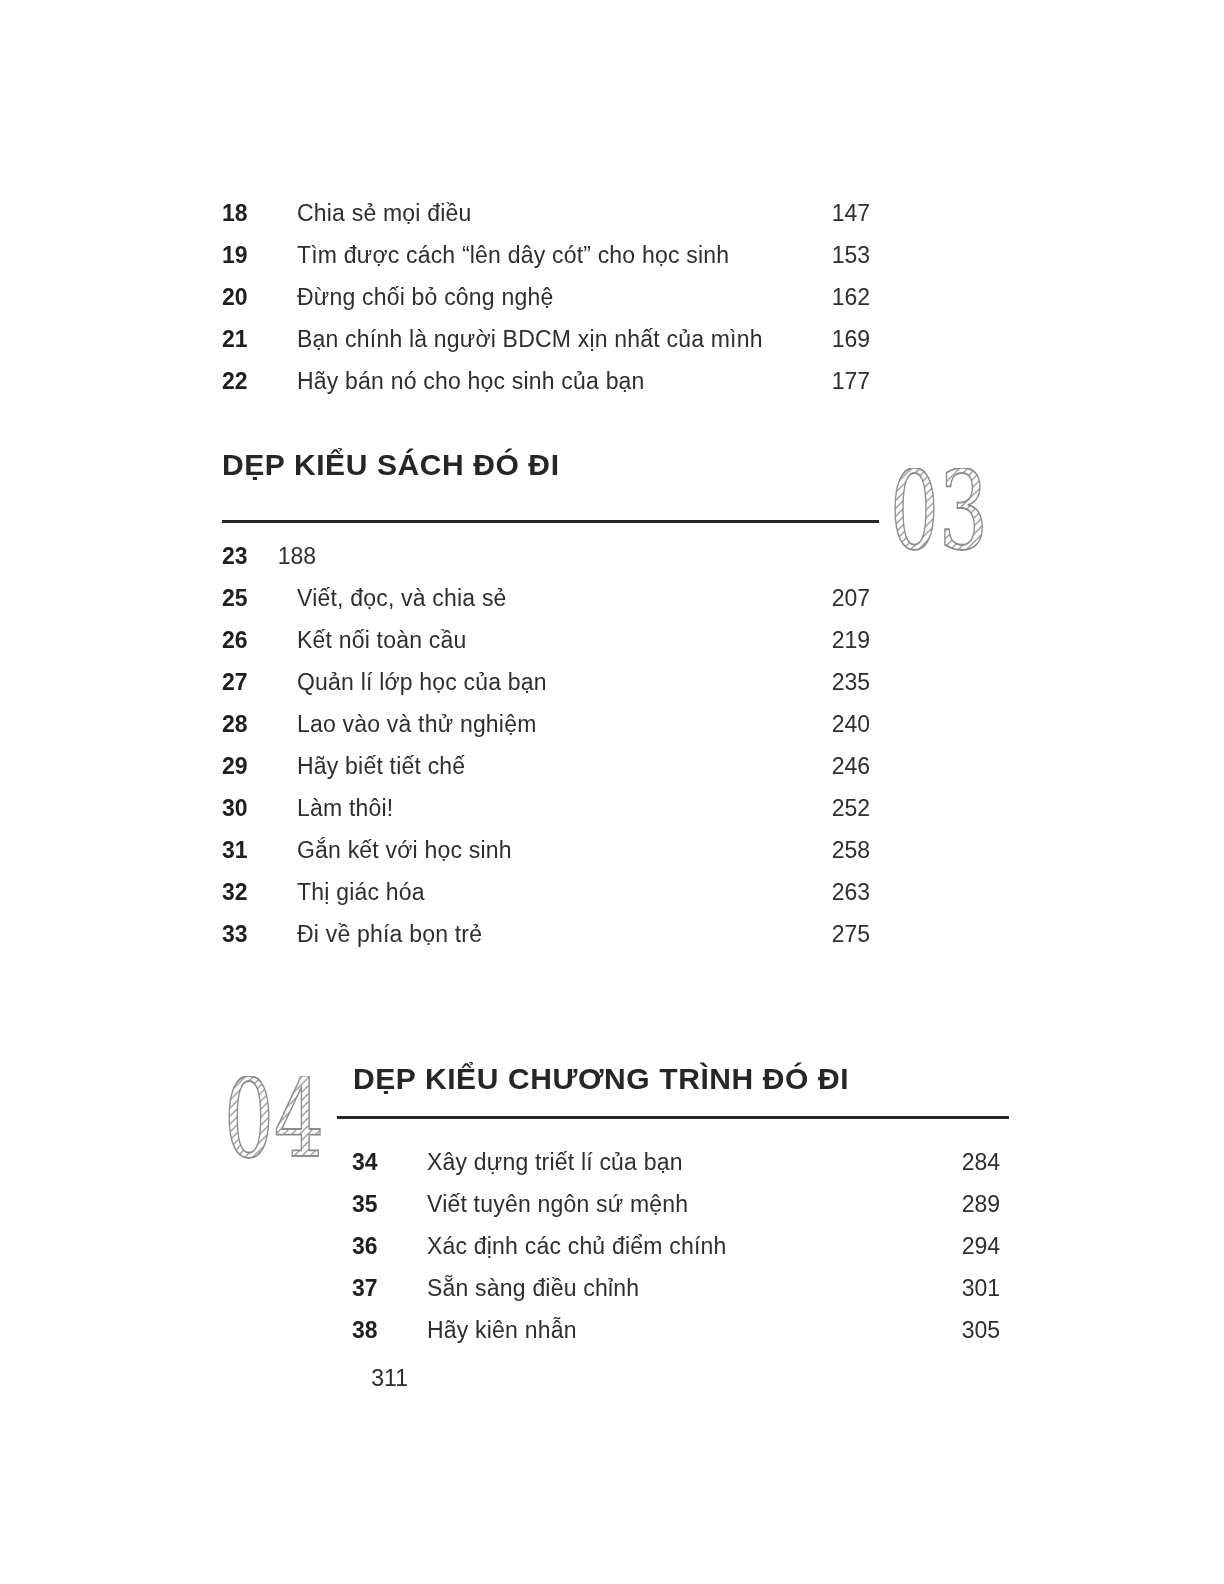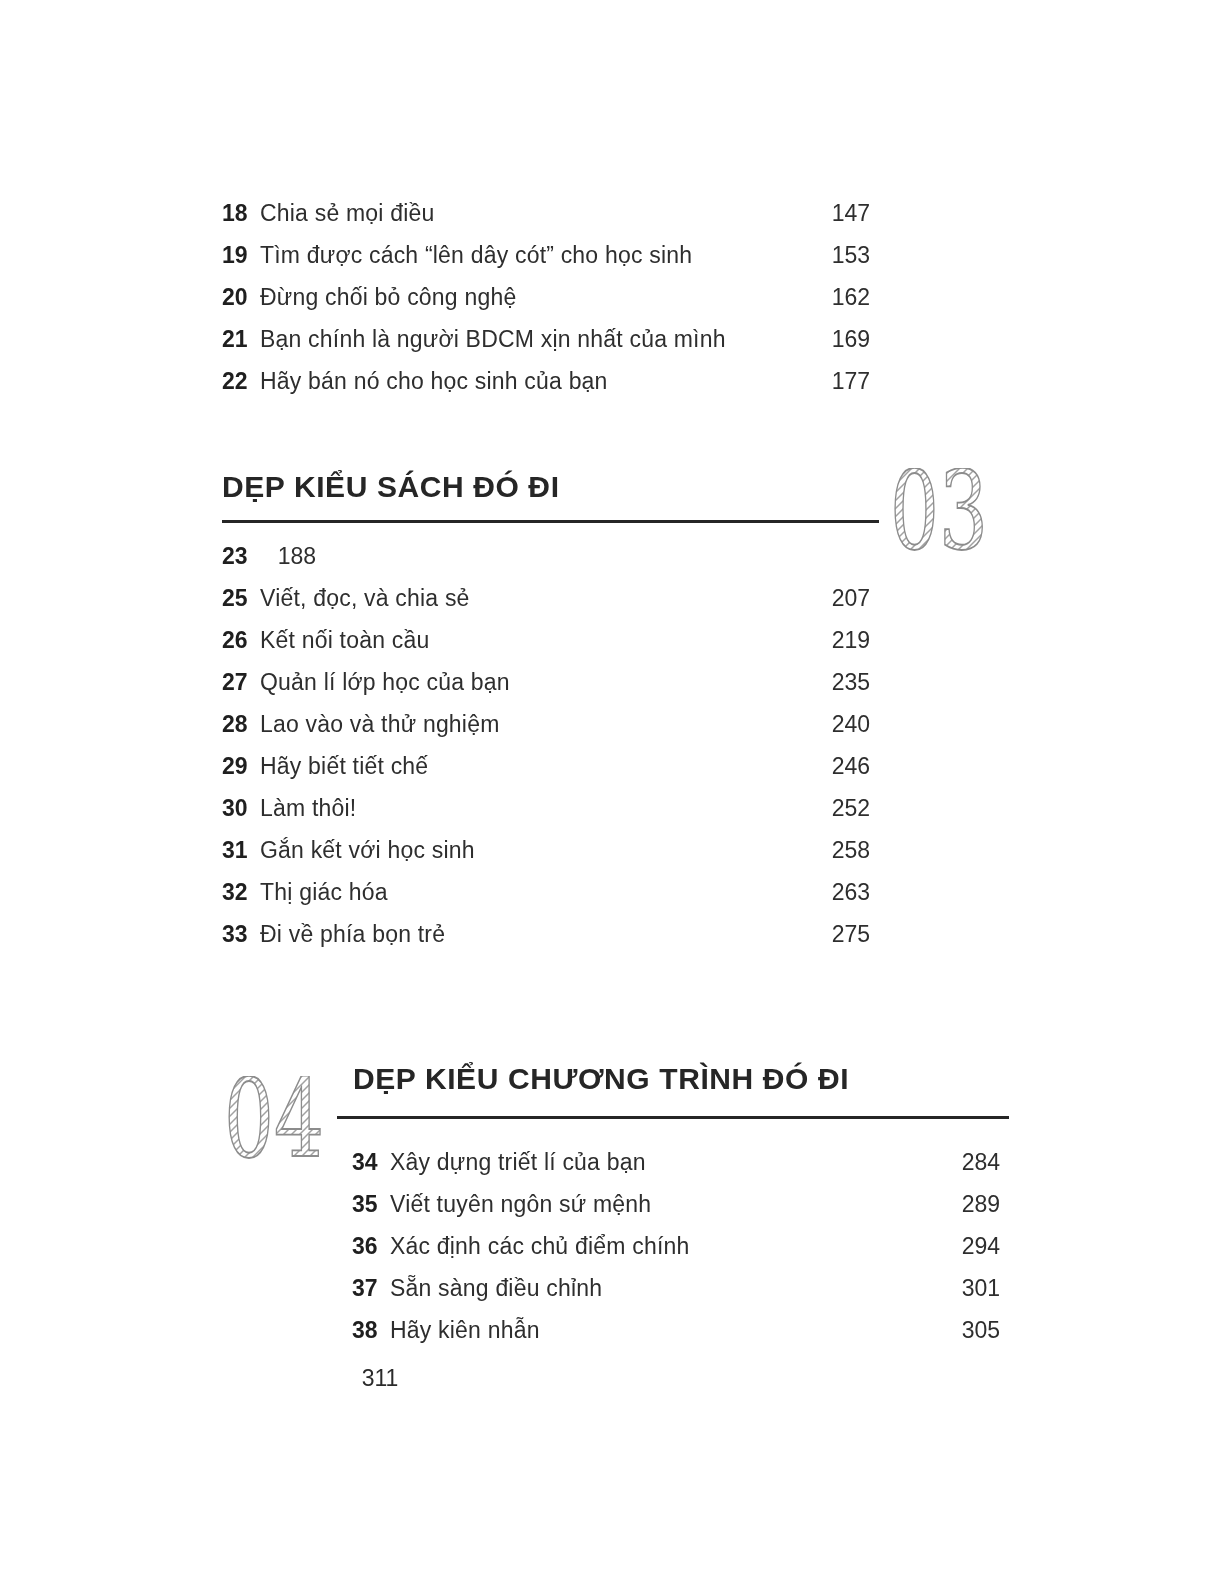--- a/index.html
+++ b/index.html
@@ -13,32 +13,32 @@
   }
   .toc-list{position:absolute;}
   .row{
     display:flex;align-items:center;
     height:42px;font-size:23px;line-height:42px;color:#2e2e2e;
   }
   .row .num{
     font-weight:700;color:#1f1f1f;
     min-width:38px;flex:0 0 38px;
   }
-  .row .title{flex:1 1 auto;letter-spacing:0.2px;}
+  .row .title{flex:1 1 auto;letter-spacing:0.2px;margin-left:37px;}
   .row .pg{flex:0 0 auto;text-align:right;min-width:56px;color:#2e2e2e;}
   .section-title{
     position:absolute;
     font-size:30px;font-weight:700;letter-spacing:0.6px;
     color:#262626;white-space:nowrap;
   }
   .rule{position:absolute;height:3px;background:#262626;}
   .ornament{position:absolute;}
   .epilogue-row{position:absolute;display:flex;align-items:center;height:42px;font-size:23px;}
   .epilogue-row .title{flex:1 1 auto;}
-  .epilogue-row .pg{flex:0 0 auto;min-width:56px;text-align:center;}
+  .epilogue-row .pg{flex:0 0 auto;min-width:56px;text-align:right;}
 </style>
 </head>
 <body>
 
 <div class="page">
 
   <div class="toc-list" style="left:222px;top:192px;width:648px;">
       <div class="row">
         <span class="num">18</span>
         <span class="title">Chia sẻ mọi điều</span>
@@ -59,21 +59,21 @@
         <span class="title">Bạn chính là người BDCM xịn nhất của mình</span>
         <span class="pg">169</span>
       </div>
       <div class="row">
         <span class="num">22</span>
         <span class="title">Hãy bán nó cho học sinh của bạn</span>
         <span class="pg">177</span>
       </div>
     </div>
 
-  <div class="section-title" style="left:222px;top:470px;">DẸP KIỂU SÁCH ĐÓ ĐI</div>
+  <div class="section-title" style="left:222px;top:448px;">DẸP KIỂU SÁCH ĐÓ ĐI</div>
   <div class="rule" style="left:222px;top:520px;width:657px;"></div>
 
   <div class="ornament" style="left:888px;top:468px;">
     <svg width="102" height="84" viewBox="0 0 102 84">
       <defs>
         <pattern id="hatch3" patternUnits="userSpaceOnUse" width="8" height="8">
           <path d="M-2,2 l4,-4 M0,8 l8,-8 M6,10 l4,-4" stroke="#a2a2a2" stroke-width="1.5" fill="none"></path>
         </pattern>
       </defs>
       <text x="51" y="80" text-anchor="middle" font-family="DejaVu Serif, serif" font-size="108" textLength="98" lengthAdjust="spacingAndGlyphs" fill="url(#hatch3)" stroke="#8c8c8c" stroke-width="1.8">03</text>

